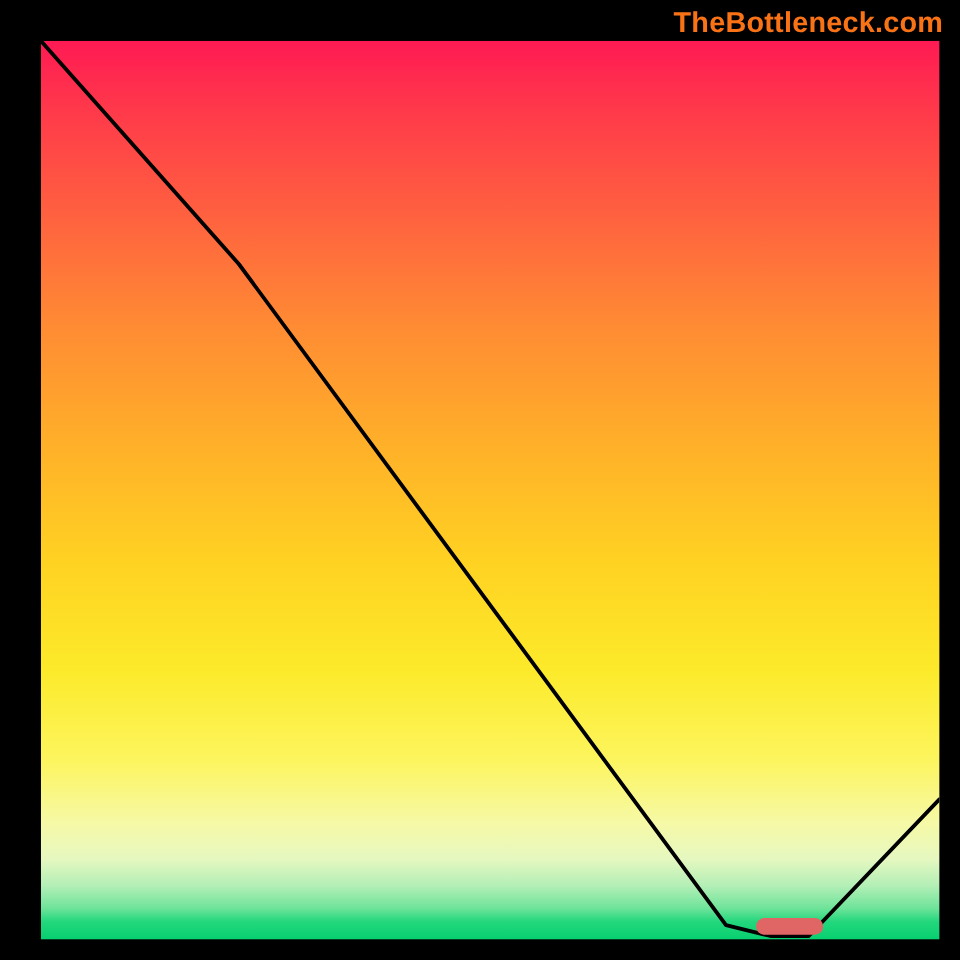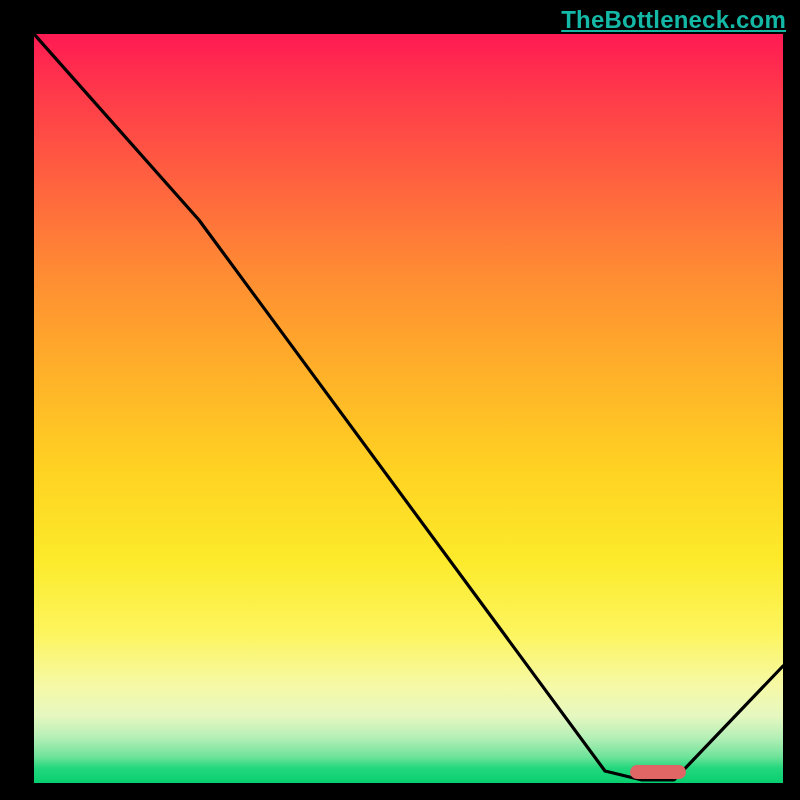--- a/index.html
+++ b/index.html
@@ -51,26 +51,25 @@
     position: absolute;
     inset: 0;
     width: 100%;
     height: 100%;
     display: block;
   }
   .watermark {
     position: absolute;
     top: 6px;
     right: 14px;
-    color: #14b8a6;
+    color: #f97316;
     font-size: 24px;
     font-weight: 600;
     letter-spacing: 0.2px;
     user-select: none;
-    text-decoration: underline;
   }
 </style>
 </head>
 <body>
 
 <div class="stage">
 
   <div class="watermark">TheBottleneck.com</div>
 
   <div class="plot">

